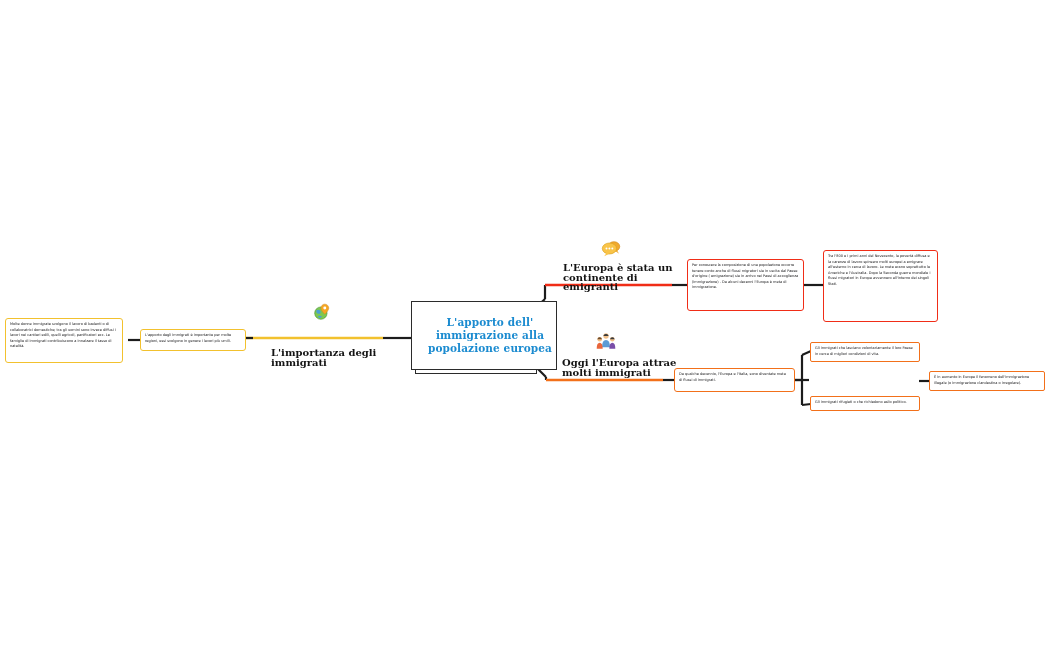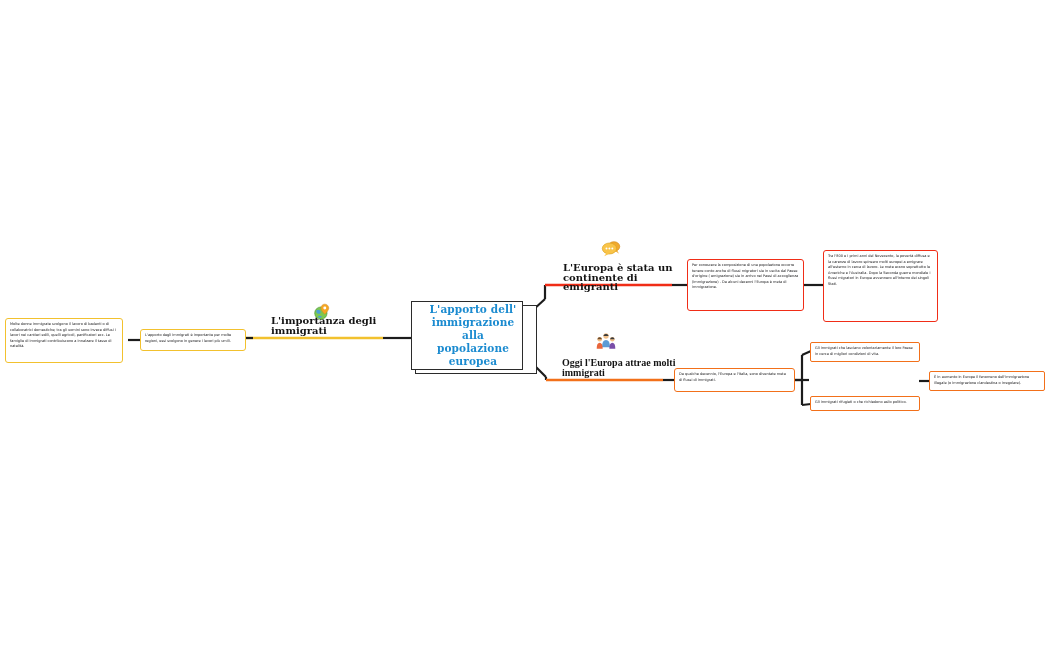--- a/index.html
+++ b/index.html
@@ -26,21 +26,21 @@
     left: 0; top: 0;
     width: 1050px;
     height: 650px;
     pointer-events: none;
   }
   
   .central {
     position: absolute;
     left: 411px;
     top: 301px;
-    width: 112px;
+    width: 146px;
     height: 69px;
     border: 1.6px solid #2b2b2b;
     background: #ffffff;
     box-sizing: border-box;
     display: flex;
     align-items: center;
     justify-content: center;
     z-index: 6;
     padding-left: 12px;
   }
@@ -141,21 +141,21 @@
   <div class="icon-wrap" style="left:313px; top:303px;">
     <svg width="18" height="18" viewBox="0 0 32 32">
       <circle cx="14" cy="18" r="11" fill="#7ec850" stroke="#3f8f2a" stroke-width="1"></circle>
       <path d="M6 13 Q10 11 13 14 Q15 17 12 19 Q8 20 6 17 Z" fill="#4a9ed4"></path>
       <path d="M17 10 Q21 11 22 14 Q20 17 17 15 Z" fill="#4a9ed4"></path>
       <path d="M9 23 Q13 22 16 24 Q14 27 10 26 Z" fill="#4a9ed4"></path>
       <path d="M21 2 C24.8 2 28 5.2 28 9 C28 13.5 21 20 21 20 C21 20 14 13.5 14 9 C14 5.2 17.2 2 21 2 Z" fill="#f5a623" stroke="#d4881a" stroke-width="0.9"></path>
       <circle cx="21" cy="9" r="2.6" fill="#ffffff"></circle>
     </svg>
   </div>
-  <div class="branch-label" style="left:271px; top:316px; width:120px;">L'importanza degli immigrati</div>
+  <div class="branch-label" style="left:271px; top:348px; width:120px;">L'importanza degli immigrati</div>
 
   <div class="note yellow" style="left:140px; top:329px; width:106px; height:22px;">L'apporto degli immigrati è importante per molte regioni, essi svolgono in genere i lavori più umili.</div>
 
   <div class="note yellow" style="left:5px; top:318px; width:118px; height:45px;">Molte donne immigrate svolgono il lavoro di badanti o di collaboratrici domestiche; tra gli uomini sono invece diffusi i lavori nei cantieri edili, quelli agricoli, panificatori ecc. Le famiglie di immigrati contribuiscono a innalzare il tasso di natalità.</div>
 
   <div class="icon-wrap" style="left:601px; top:240px;">
     <svg width="22" height="17" viewBox="0 0 34 26">
       <ellipse cx="20" cy="10" rx="9" ry="7.5" fill="#f0a92e" stroke="#d48b17" stroke-width="1"></ellipse>
       <path d="M24 15 L28 21 L22 17 Z" fill="#f0a92e"></path>
       <ellipse cx="13" cy="13" rx="11" ry="8.5" fill="#f9c449" stroke="#d9a01f" stroke-width="1"></ellipse>
@@ -177,21 +177,21 @@
       <path d="M15 3 A4 4 0 0 1 19 6 L11 6 A4 4 0 0 1 15 3 Z" fill="#3a3a3a"></path>
       <path d="M9 23 Q9 12 15 12 Q21 12 21 23 Z" fill="#5b9bd5"></path>
       <circle cx="5.5" cy="11" r="3.4" fill="#f2c08a"></circle>
       <path d="M5.5 8 A3.4 3.4 0 0 1 8.9 11 L2.1 11 A3.4 3.4 0 0 1 5.5 8 Z" fill="#6b4a2a"></path>
       <path d="M1 25 Q1 16 5.5 16 Q10 16 10 25 Z" fill="#e8663c"></path>
       <circle cx="24.5" cy="11" r="3.4" fill="#f2c08a"></circle>
       <path d="M24.5 8 A3.4 3.4 0 0 1 27.9 11 L21.1 11 A3.4 3.4 0 0 1 24.5 8 Z" fill="#3a3a3a"></path>
       <path d="M20 25 Q20 16 24.5 16 Q29 16 29 25 Z" fill="#7a4ea8"></path>
     </svg>
   </div>
-  <div class="branch-label" style="left:562px; top:358px; width:118px;font-family:Liberation Serif, serif;">Oggi l'Europa attrae molti immigrati</div>
+  <div class="branch-label" style="left:562px; top:358px; width:118px;">Oggi l'Europa attrae molti immigrati</div>
 
   <div class="note orange" style="left:674px; top:368px; width:121px; height:24px;">Da qualche decennio, l'Europa e l'Italia, sono diventate meta di flussi di immigrati.</div>
 
   <div class="note orange sq" style="left:810px; top:342px; width:110px; height:20px;">Gli immigrati che lasciano volontariamente il loro Paese in cerca di migliori condizioni di vita.</div>
 
   <div class="note orange sq" style="left:810px; top:396px; width:110px; height:15px;">Gli immigrati rifugiati o che richiedono asilo politico.</div>
 
   <div class="note orange sq" style="left:929px; top:371px; width:116px; height:20px;">È in aumento in Europa il fenomeno dell'immigrazione illegale (o immigrazione clandestina o irregolare).</div>
 
 </div>

